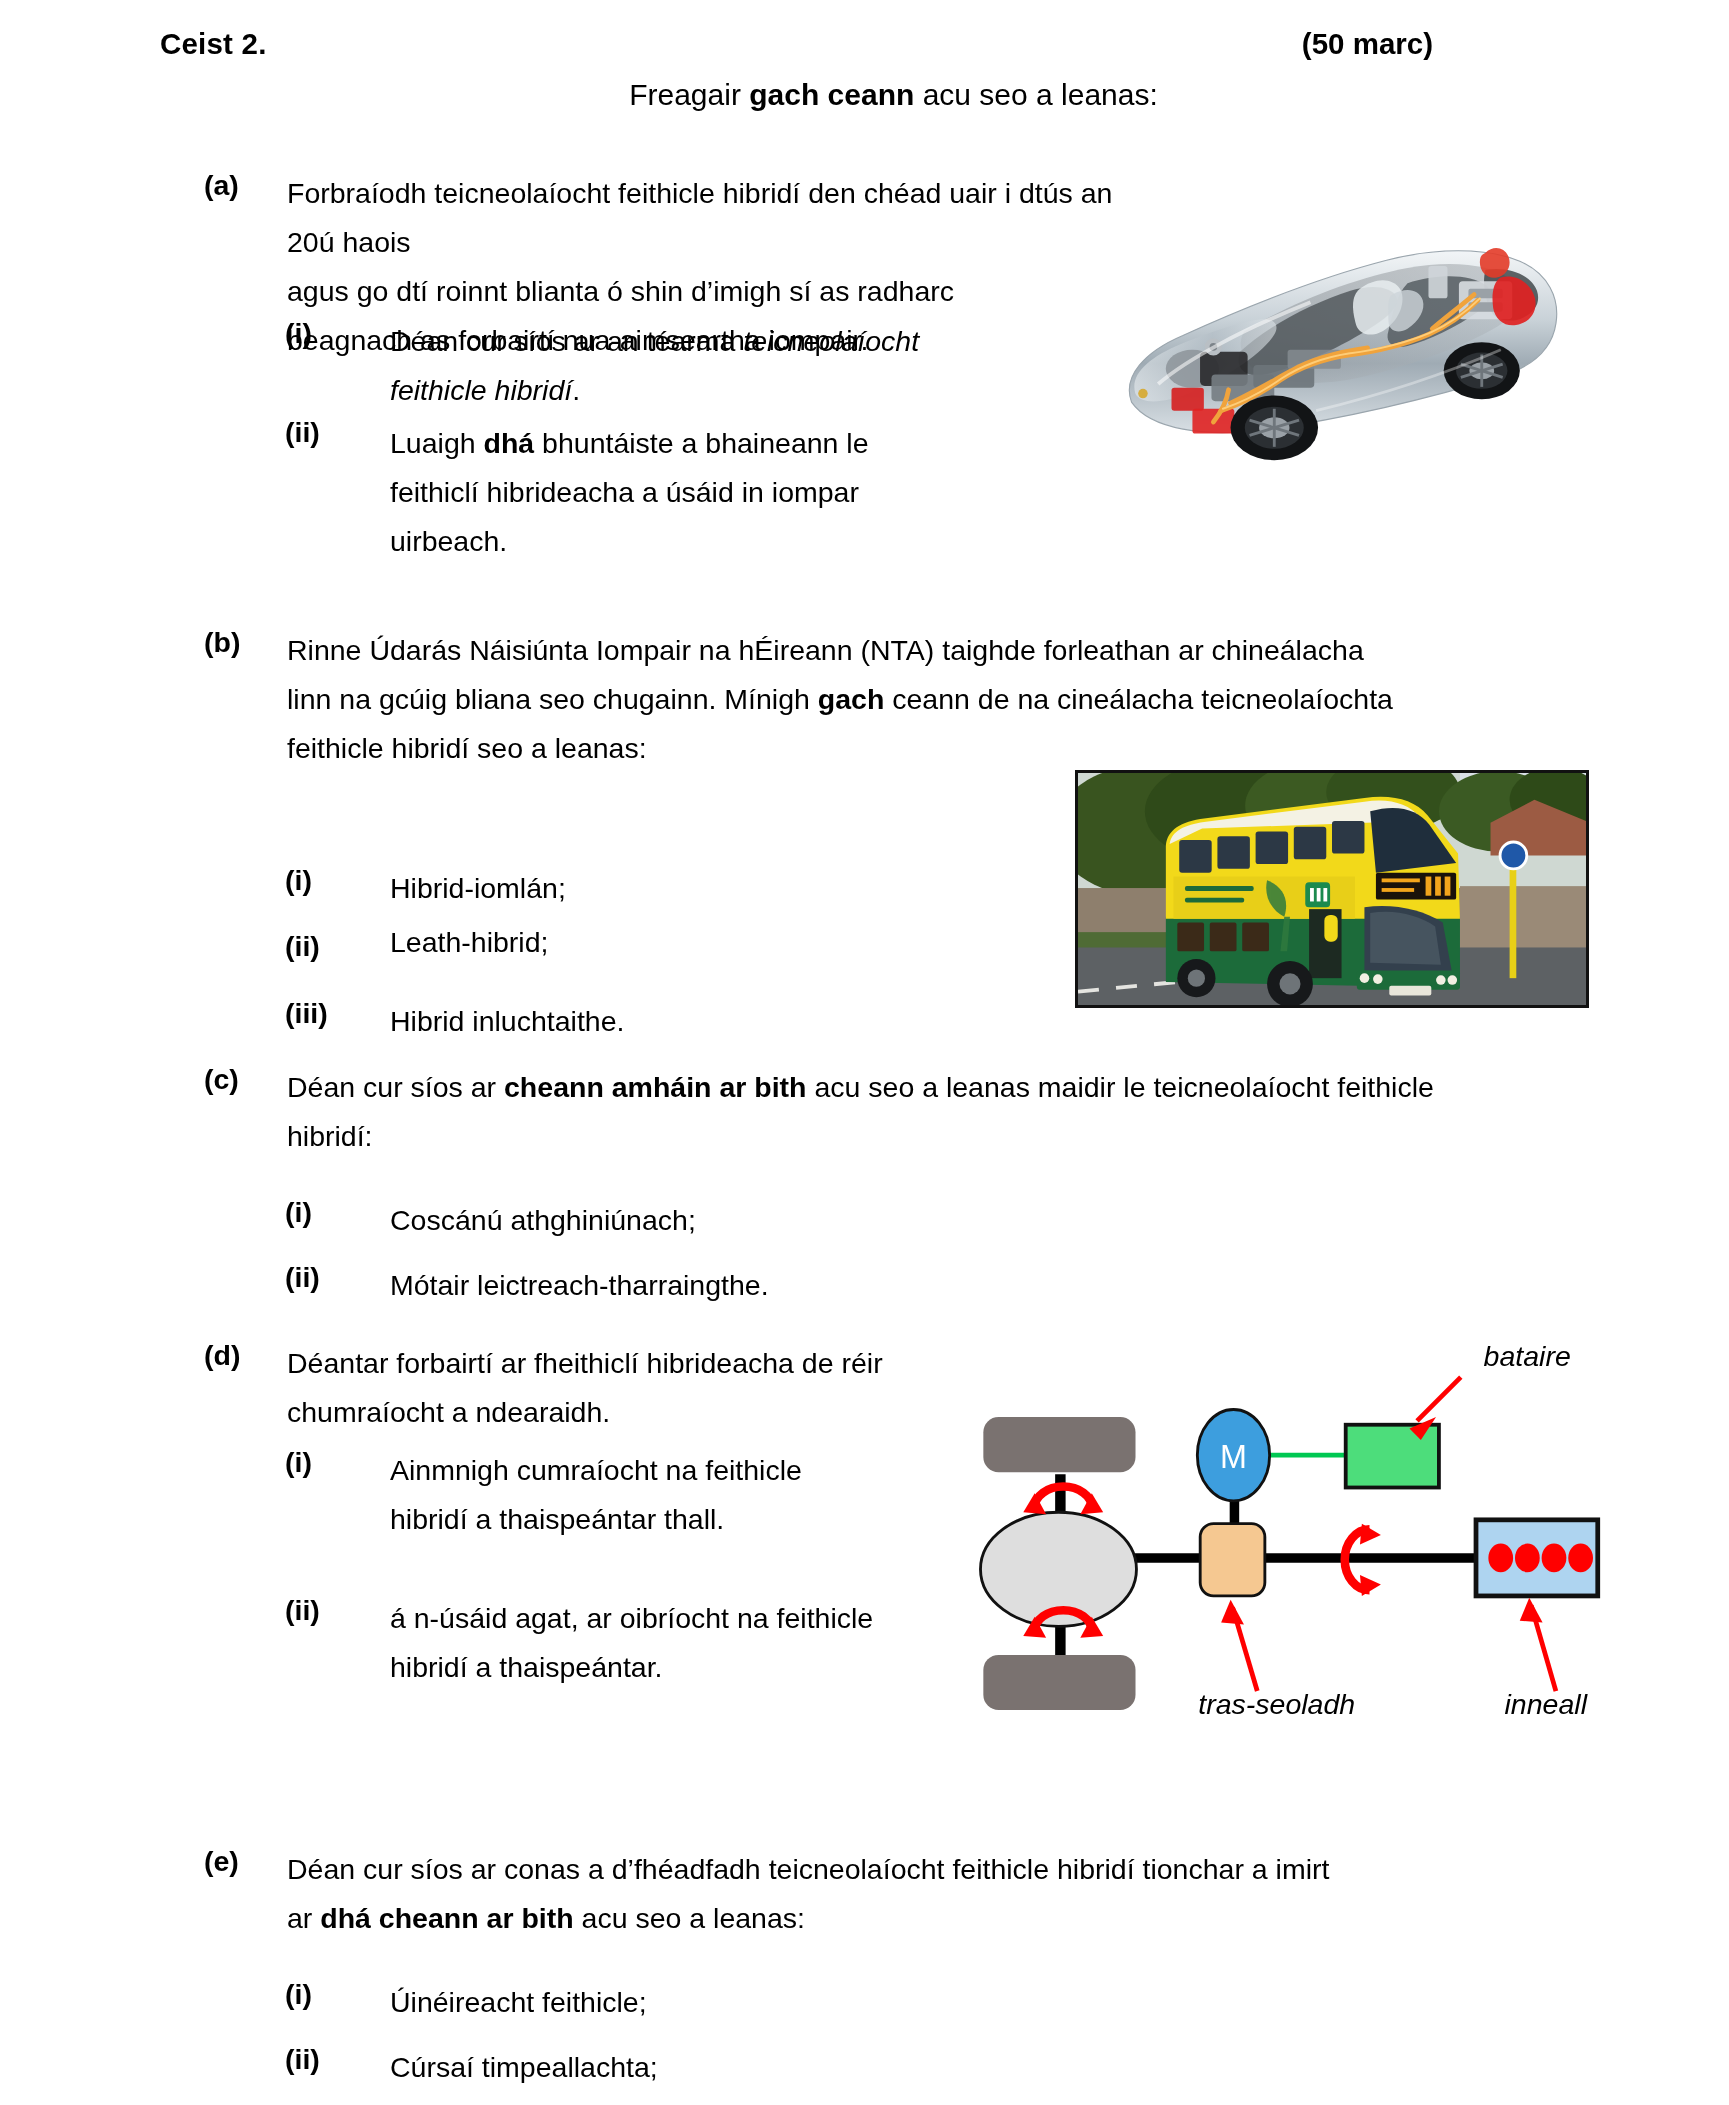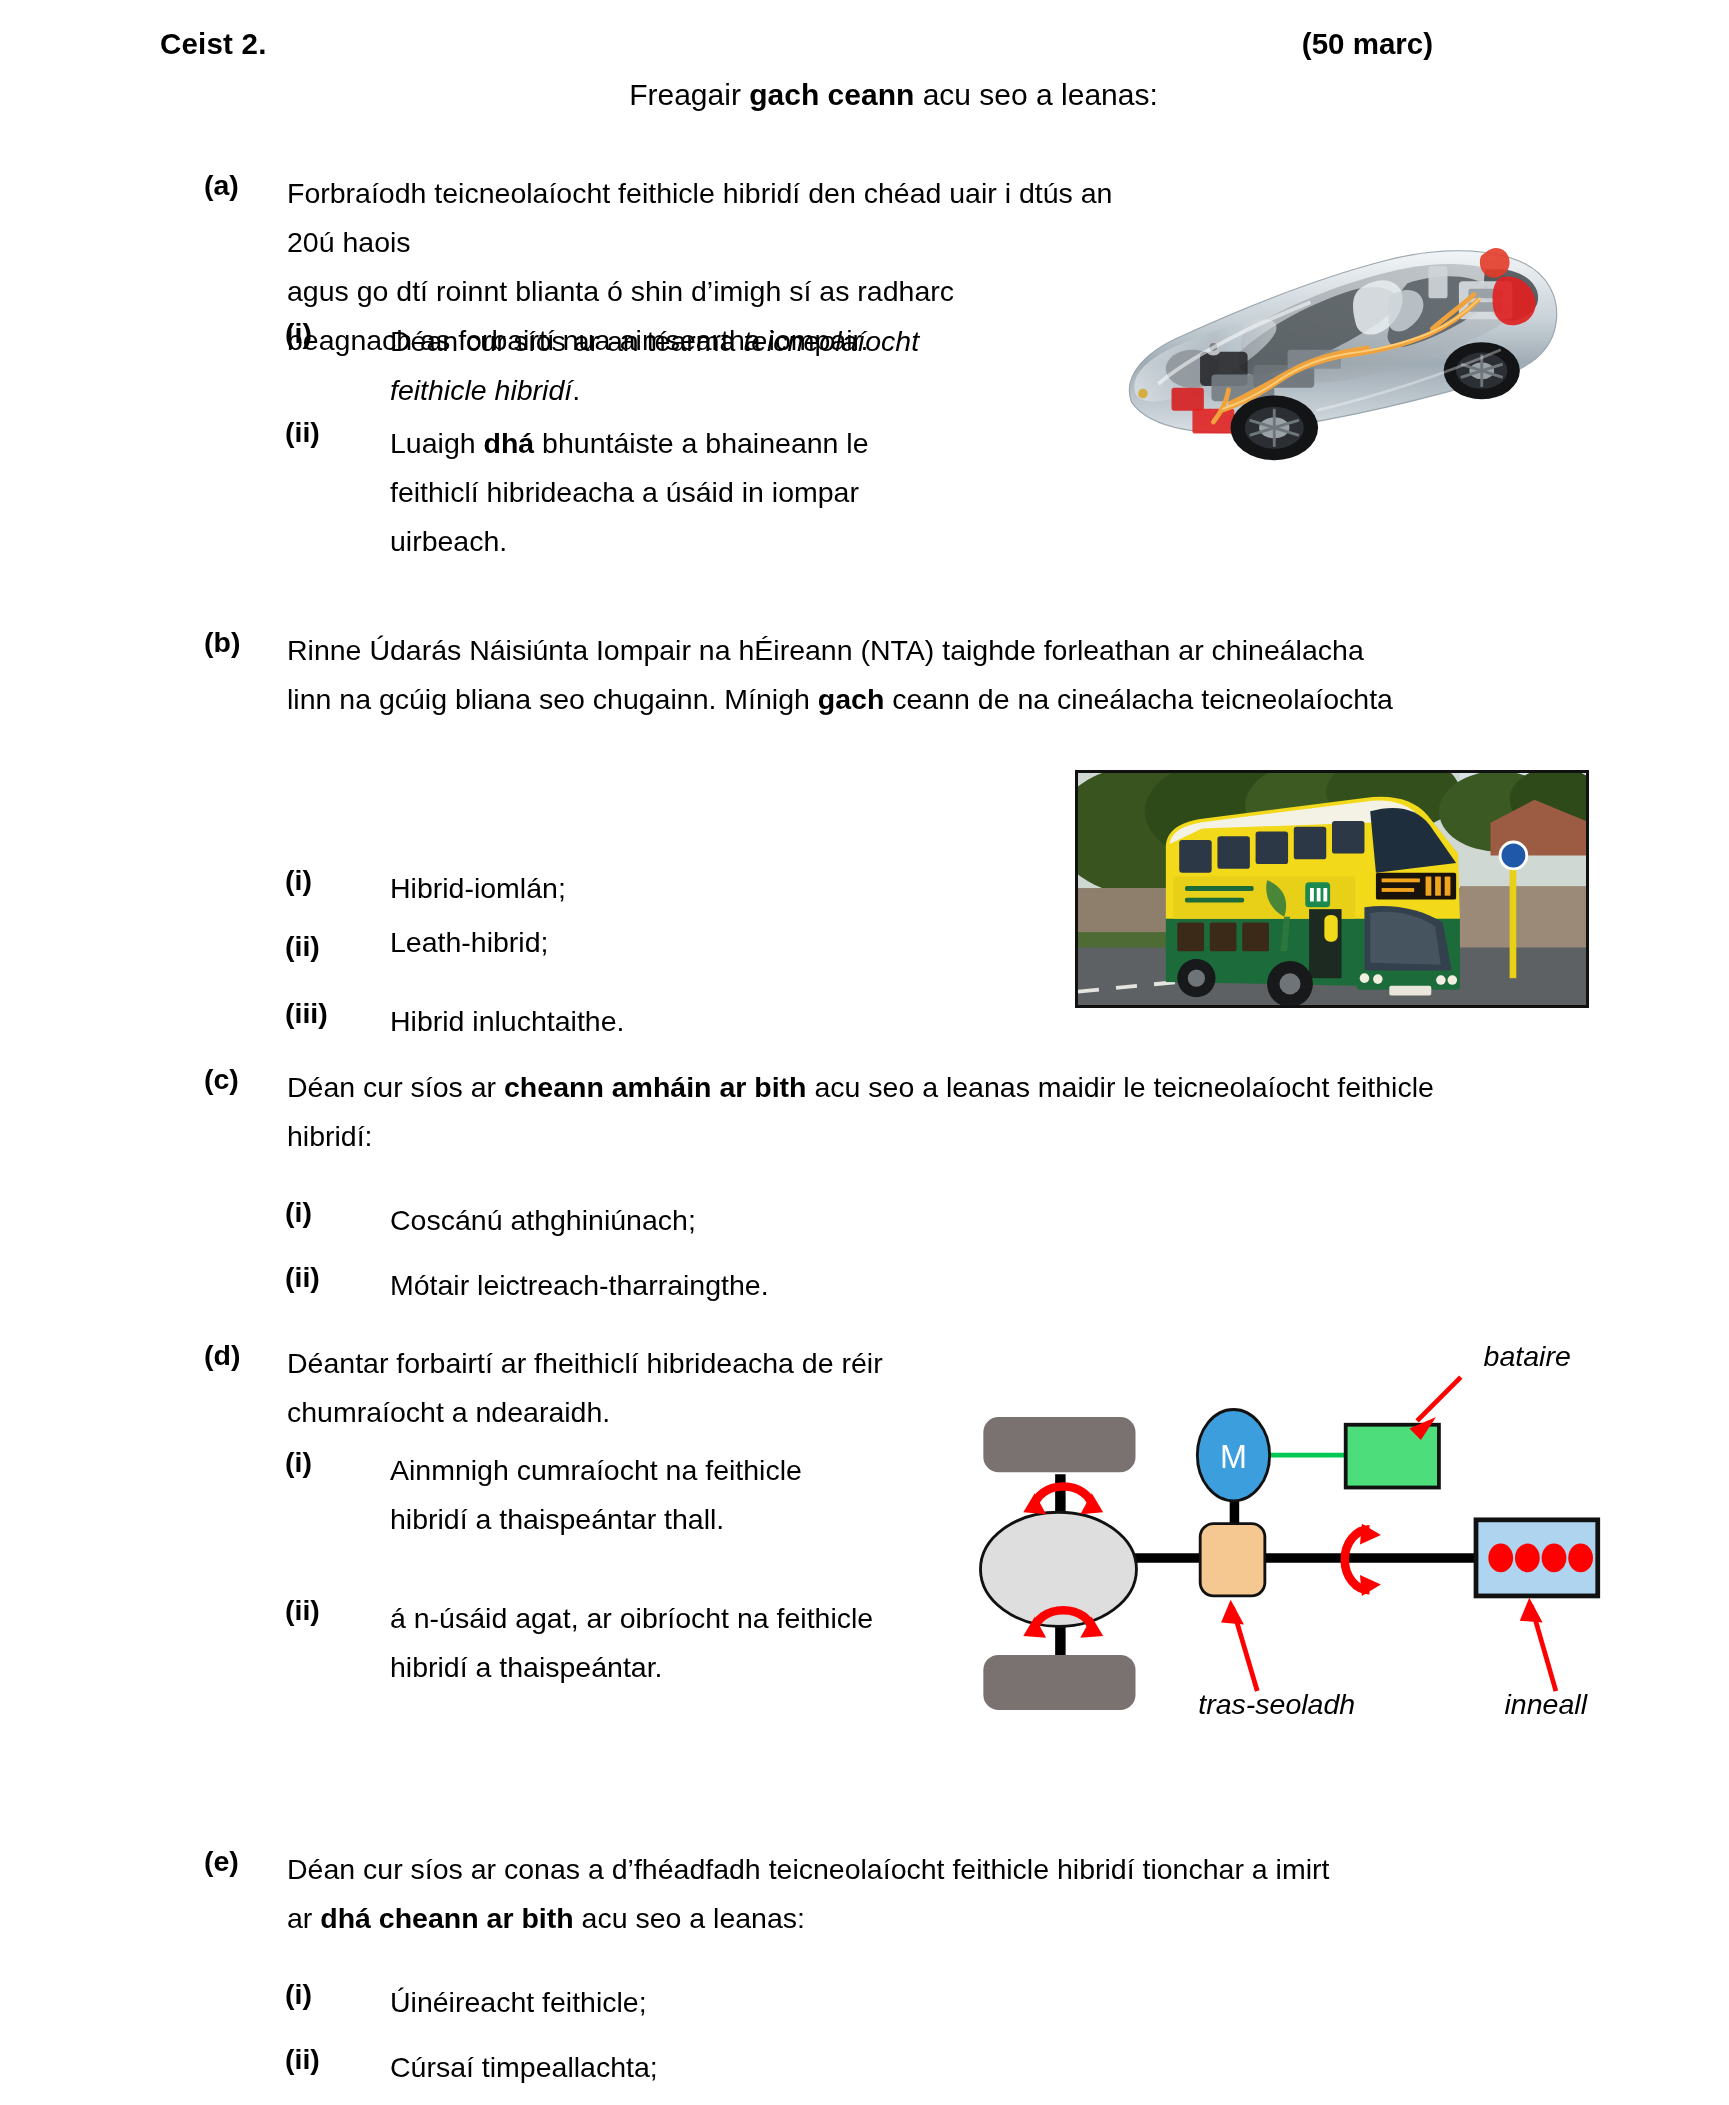--- a/index.html
+++ b/index.html
@@ -264,20 +264,21 @@
     </svg>
   </div>
 
   <div class="part" style="top:626px;">
     <div class="marker lvl1" style="top:0;">(b)</div>
     <div class="body-text lvl1" style="top:0; width:1236px;">
       <div>Rinne Údarás Náisiúnta Iompair na hÉireann (NTA) taighde forleathan ar chineálacha</div>
       <div>
         <span id="b-l3a">linn na gcúig bliana seo chugainn. Mínigh </span><b id="b-l3b">gach</b><span id="b-l3c"> ceann de na cineálacha teicneolaíochta</span>
       </div>
+      <div>feithicle hibridí seo a leanas:</div>
     </div>
 
     <div class="marker lvl2" style="top:238px;">(i)</div>
     <div class="body-text lvl2" style="top:238px;">Hibrid-iomlán;</div>
 
     <div class="marker lvl2" style="top:304px;">(ii)</div>
     <div class="body-text lvl2" style="top:292px;">Leath-hibrid;</div>
 
     <div class="marker lvl2" style="top:371px;">(iii)</div>
     <div class="body-text lvl2" style="top:371px;">Hibrid inluchtaithe.</div>

